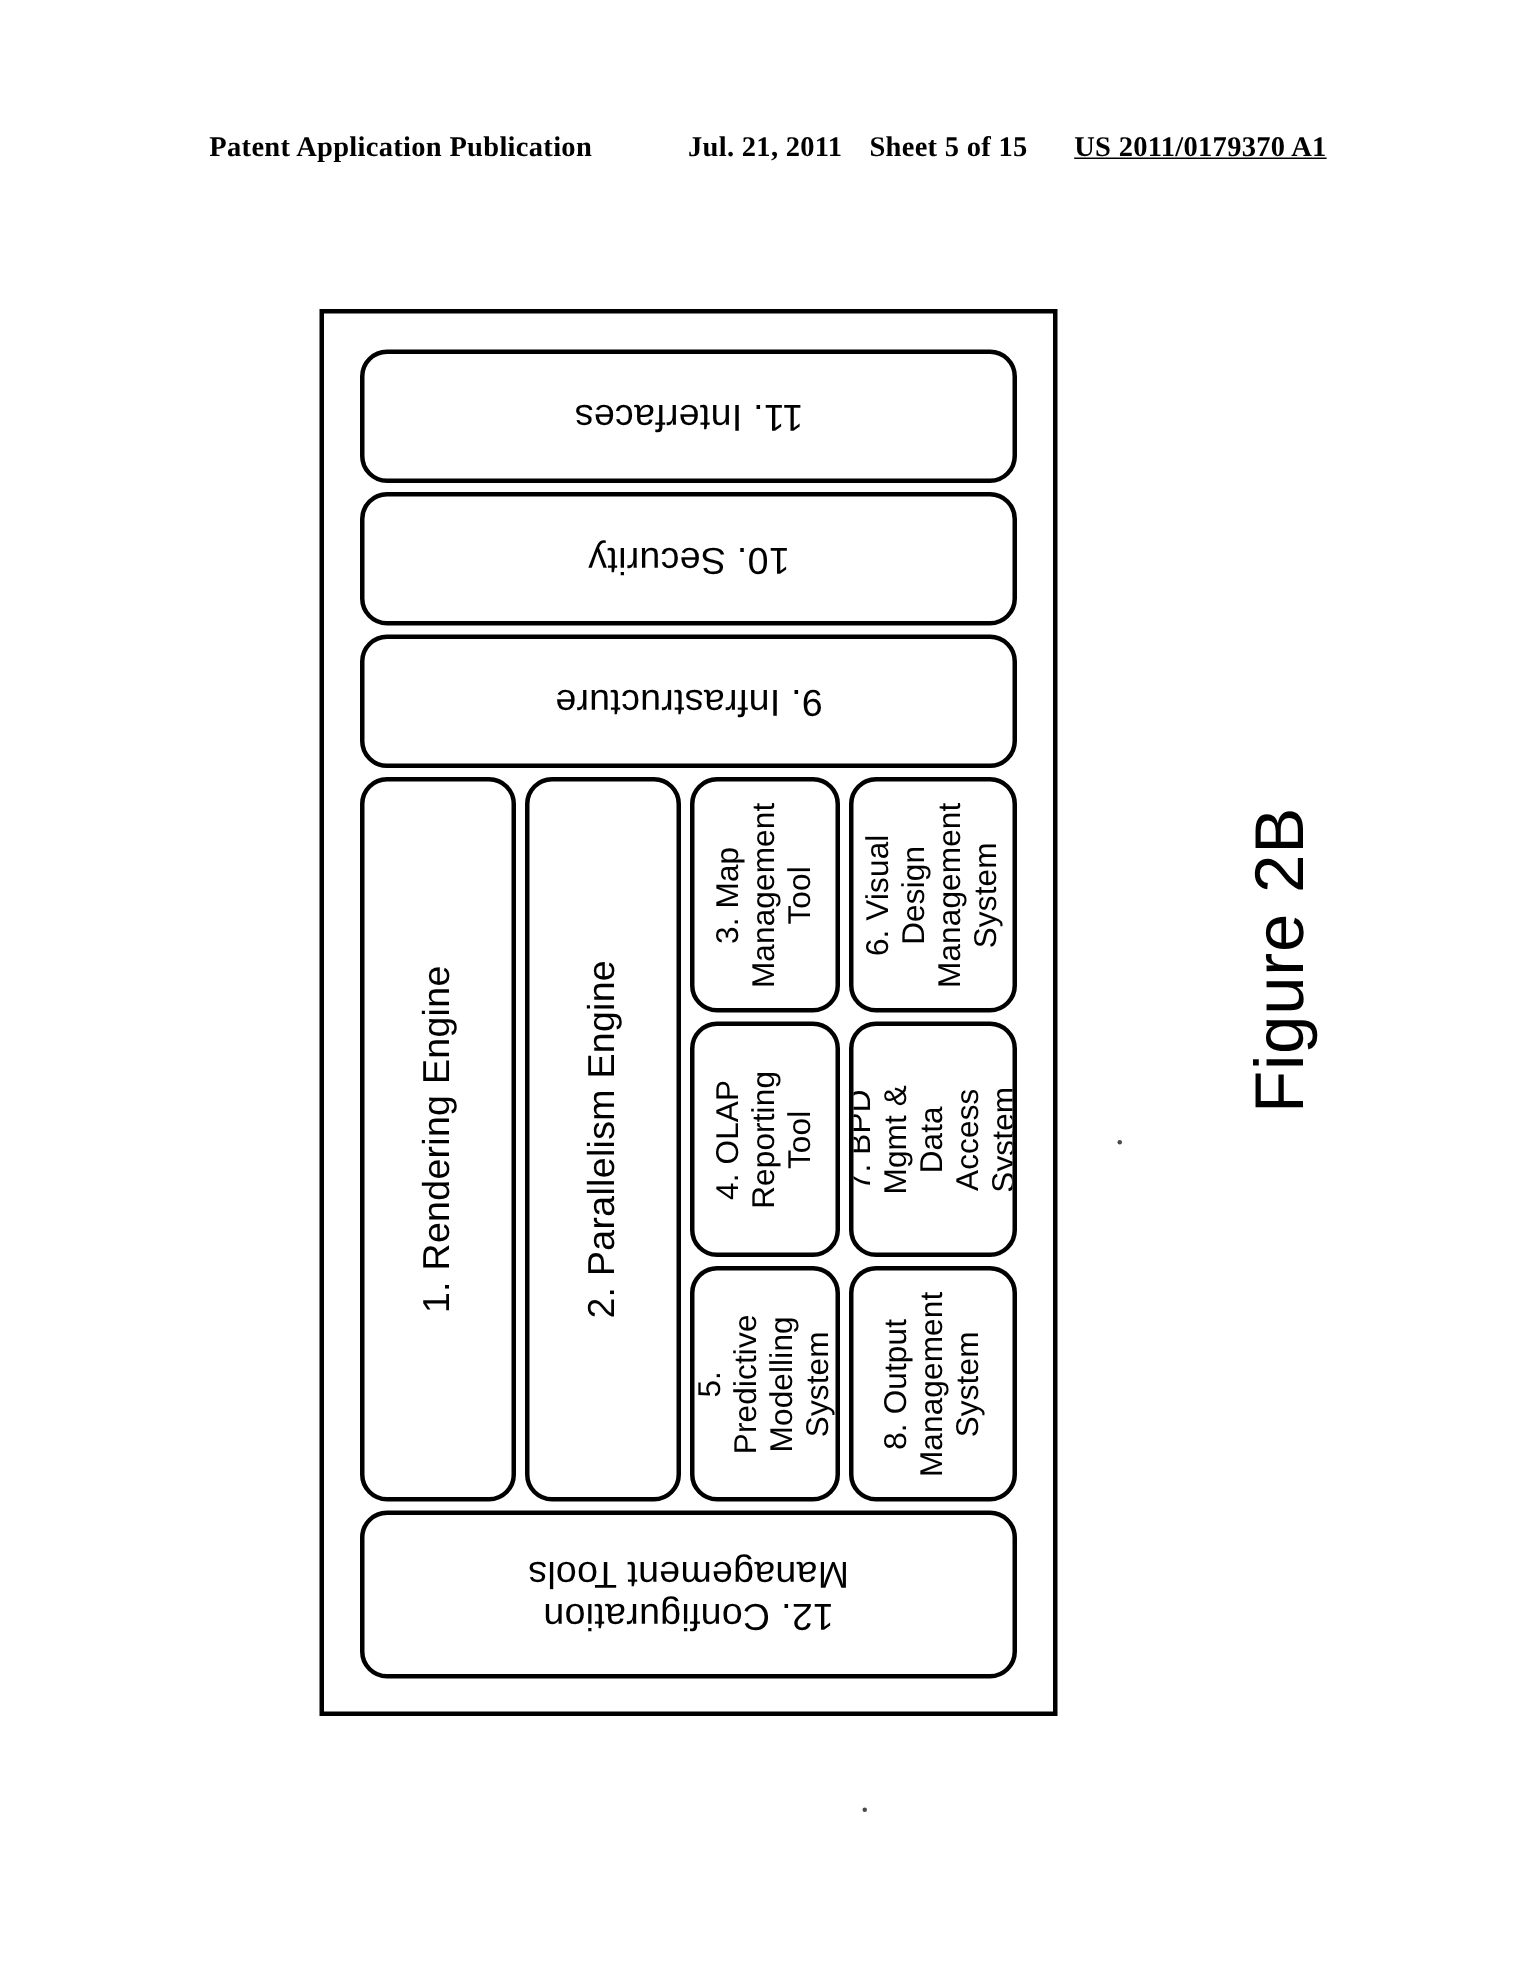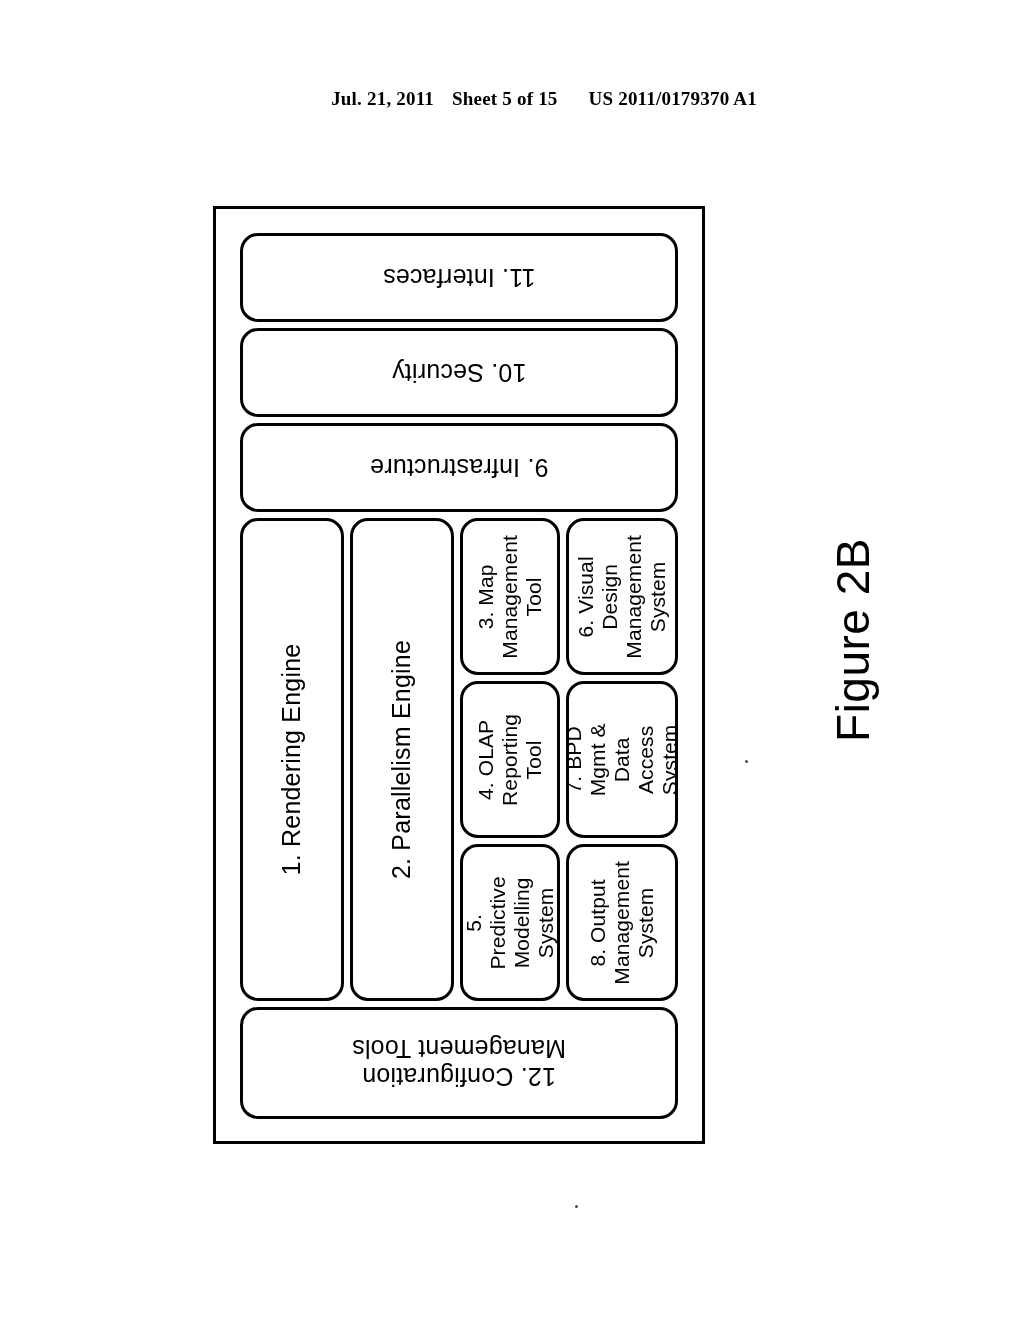--- a/index.html
+++ b/index.html
@@ -27,21 +27,21 @@
     align-items: baseline;
     font-family: "Liberation Serif", serif;
     font-weight: bold;
     font-size: 19px;
     letter-spacing: 0.2px;
     white-space: nowrap;
   }
   .page-header .hdr-pub { }
   .page-header .hdr-date { margin-left: 64px; }
   .page-header .hdr-sheet { margin-left: 18px; }
-  .page-header .hdr-num { margin-left: 31px; }
+  .page-header .hdr-num { margin-left: 31px; text-decoration: underline; }
 
   
   .figure-frame {
     position: absolute;
     left: 213px;
     top: 206px;
     width: 492px;
     height: 938px;
     border: 3px solid #000;
     box-sizing: border-box;
@@ -160,20 +160,21 @@
     width: 3px;
     height: 3px;
     background: #4a4a4a;
     border-radius: 50%;
   }
 </style>
 </head>
 <body>
 
 <div class="page-header">
+  <span class="hdr-pub">Patent Application Publication</span>
   <span class="hdr-date">Jul. 21, 2011</span>
   <span class="hdr-sheet">Sheet 5 of 15</span>
   <span class="hdr-num">US 2011/0179370 A1</span>
 </div>
 
 <div class="figure-frame">
   <div class="stack">
 
     <div class="rbox banner h-interfaces">
       <span class="lbl">11. Interfaces</span>

